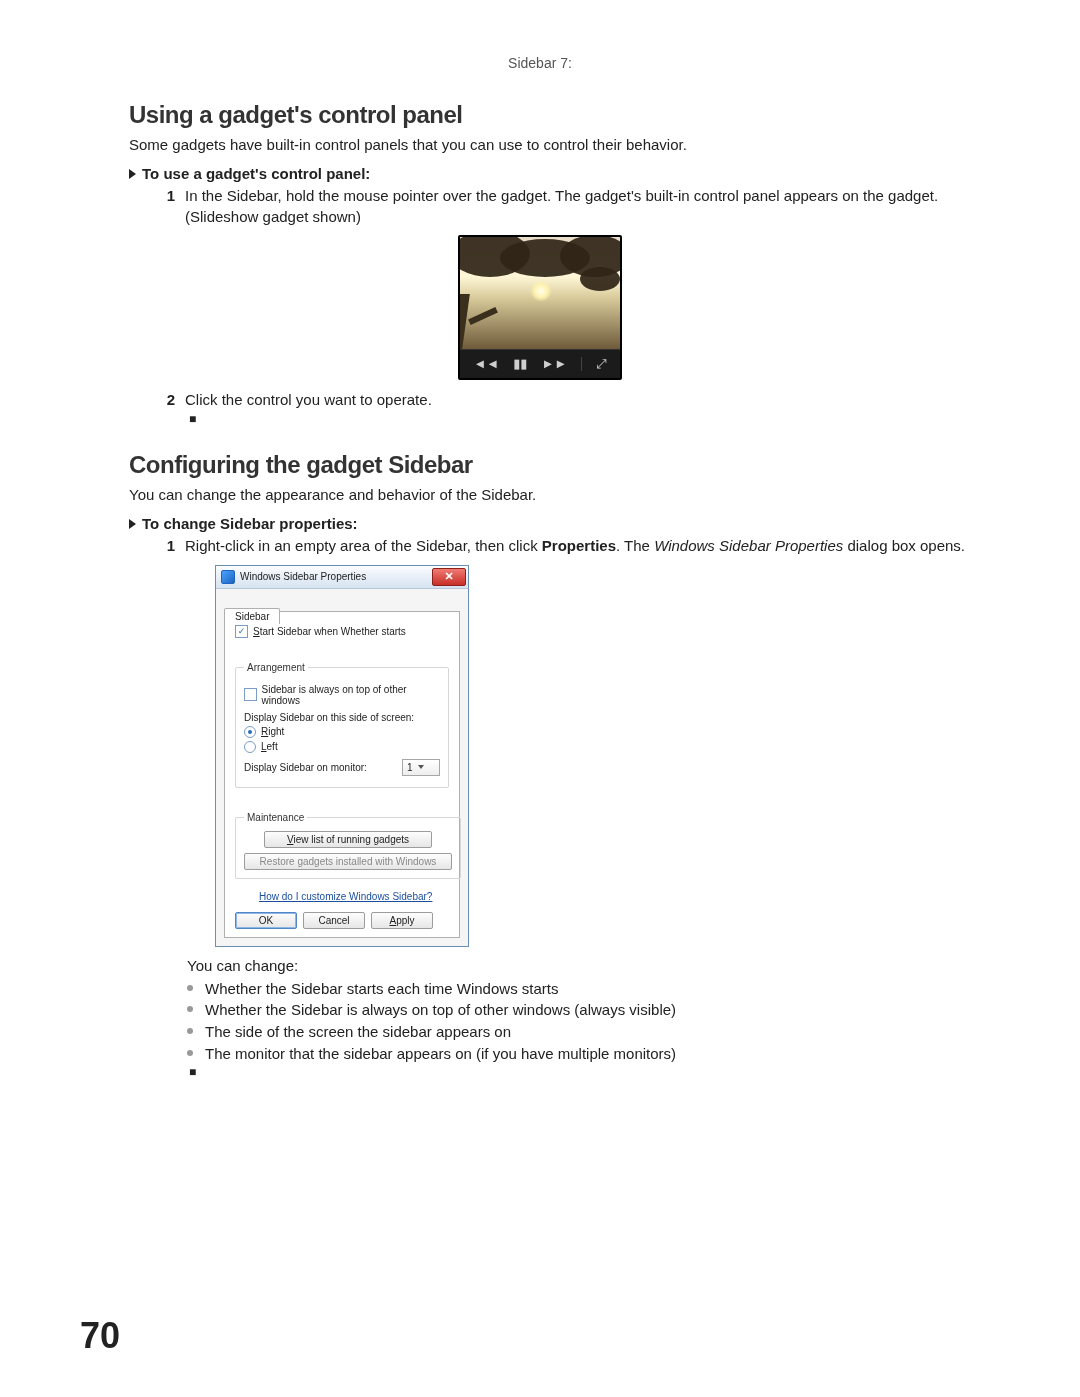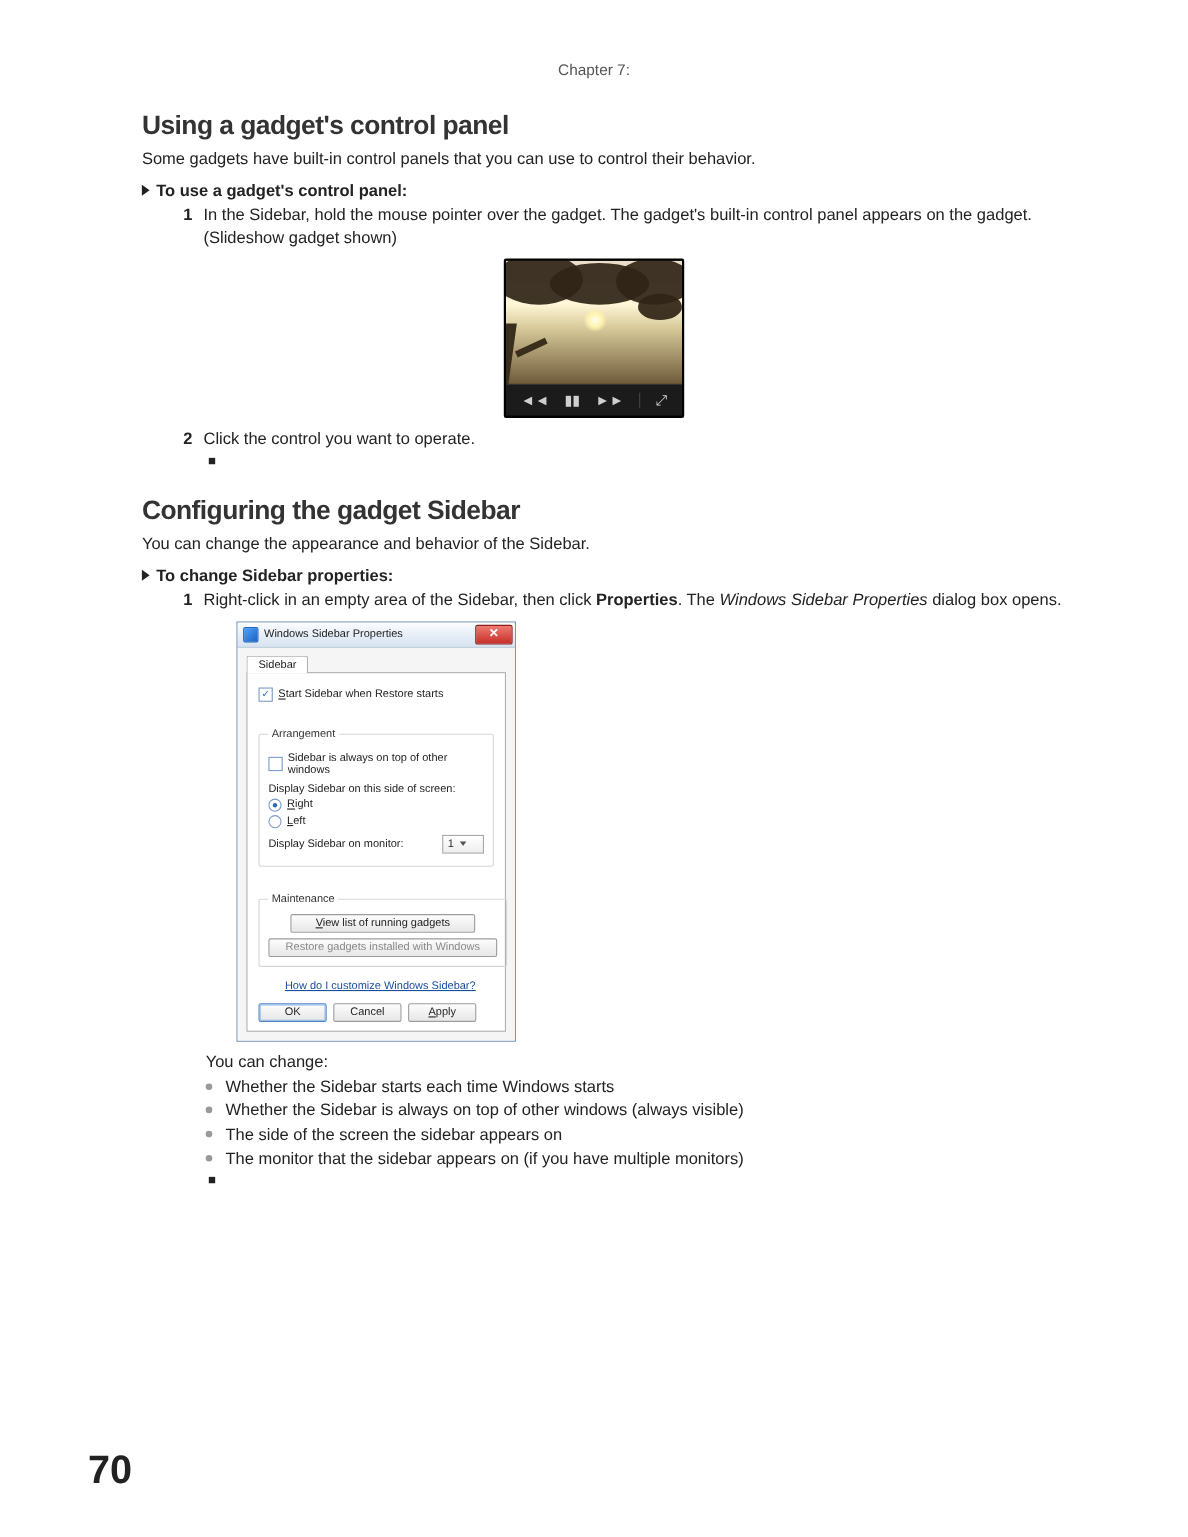--- a/index.html
+++ b/index.html
@@ -196,21 +196,21 @@
   .dlg-body { padding: 6px 8px 8px 8px; background: #f5f5f5; }
   .dlg-tab {
     display: inline-block;
     background: #fff;
     border: 1px solid #b0b0b0;
     border-bottom: none;
     padding: 2px 10px;
     font-size: 10px;
     border-radius: 2px 2px 0 0;
     position: relative;
-    top: 1px;
+    top: 13px;
   }
   .dlg-panel {
     border: 1px solid #b0b0b0;
     background: #fff;
     padding: 10px 10px 8px 10px;
   }
   .fld-row { margin: 3px 0; display: flex; align-items: center; }
   .chk {
     width: 11px; height: 11px;
     border: 1px solid #7a9cc6;
@@ -269,21 +269,21 @@
   .dlg-btn.wide2 { display: block; width: 190px; margin: 0 auto; color: #888; }
   .dlg-link { color: #1a4e9e; text-decoration: underline; font-size: 10px; display: inline-block; margin-top: 6px; padding-left: 24px; }
   .dlg-footer { display: flex; justify-content: flex-start; gap: 6px; margin-top: 10px; }
   .ul { text-decoration: underline; }
 </style>
 </head>
 <body>
 
 <div class="page">
 
-  <div class="chapter-hdr">Chapter 7:</div>
+  <div class="chapter-hdr">Sidebar 7:</div>
 
   <h2 class="section-title">Using a gadget's control panel</h2>
   <p class="intro">Some gadgets have built-in control panels that you can use to control their behavior.</p>
   <div class="subhead">
     <span class="arrow"></span><span>To use a gadget's control panel:</span>
   </div>
   <ol class="steps">
     <li>
       <span class="num">1</span>
       <span class="txt">In the Sidebar, hold the mouse pointer over the gadget. The gadget's built-in control panel appears on the gadget. (Slideshow gadget shown)</span>
@@ -340,21 +340,21 @@
       <div class="dlg-titlebar">
         <span class="dlg-icon"></span>
         <span class="dlg-title">Windows Sidebar Properties</span>
         <span class="dlg-close">✕</span>
       </div>
       <div class="dlg-body">
         <span class="dlg-tab">Sidebar</span>
         <div class="dlg-panel">
           <div class="fld-row">
             <span class="chk">✓</span>
-            <span><span class="ul">S</span><span>tart Sidebar when Restore starts</span></span>
+            <span><span class="ul">S</span><span>tart Sidebar when Whether starts</span></span>
           </div>
 
           <fieldset class="grp">
             <legend>Arrangement</legend>
             <div class="fld-row">
               <span class="chk"></span>
               <span>Sidebar is always on top of other windows</span>
             </div>
             <div class="fld-row" style="margin-top:6px;">Display Sidebar on this side of screen:</div>
             <div class="fld-row">

